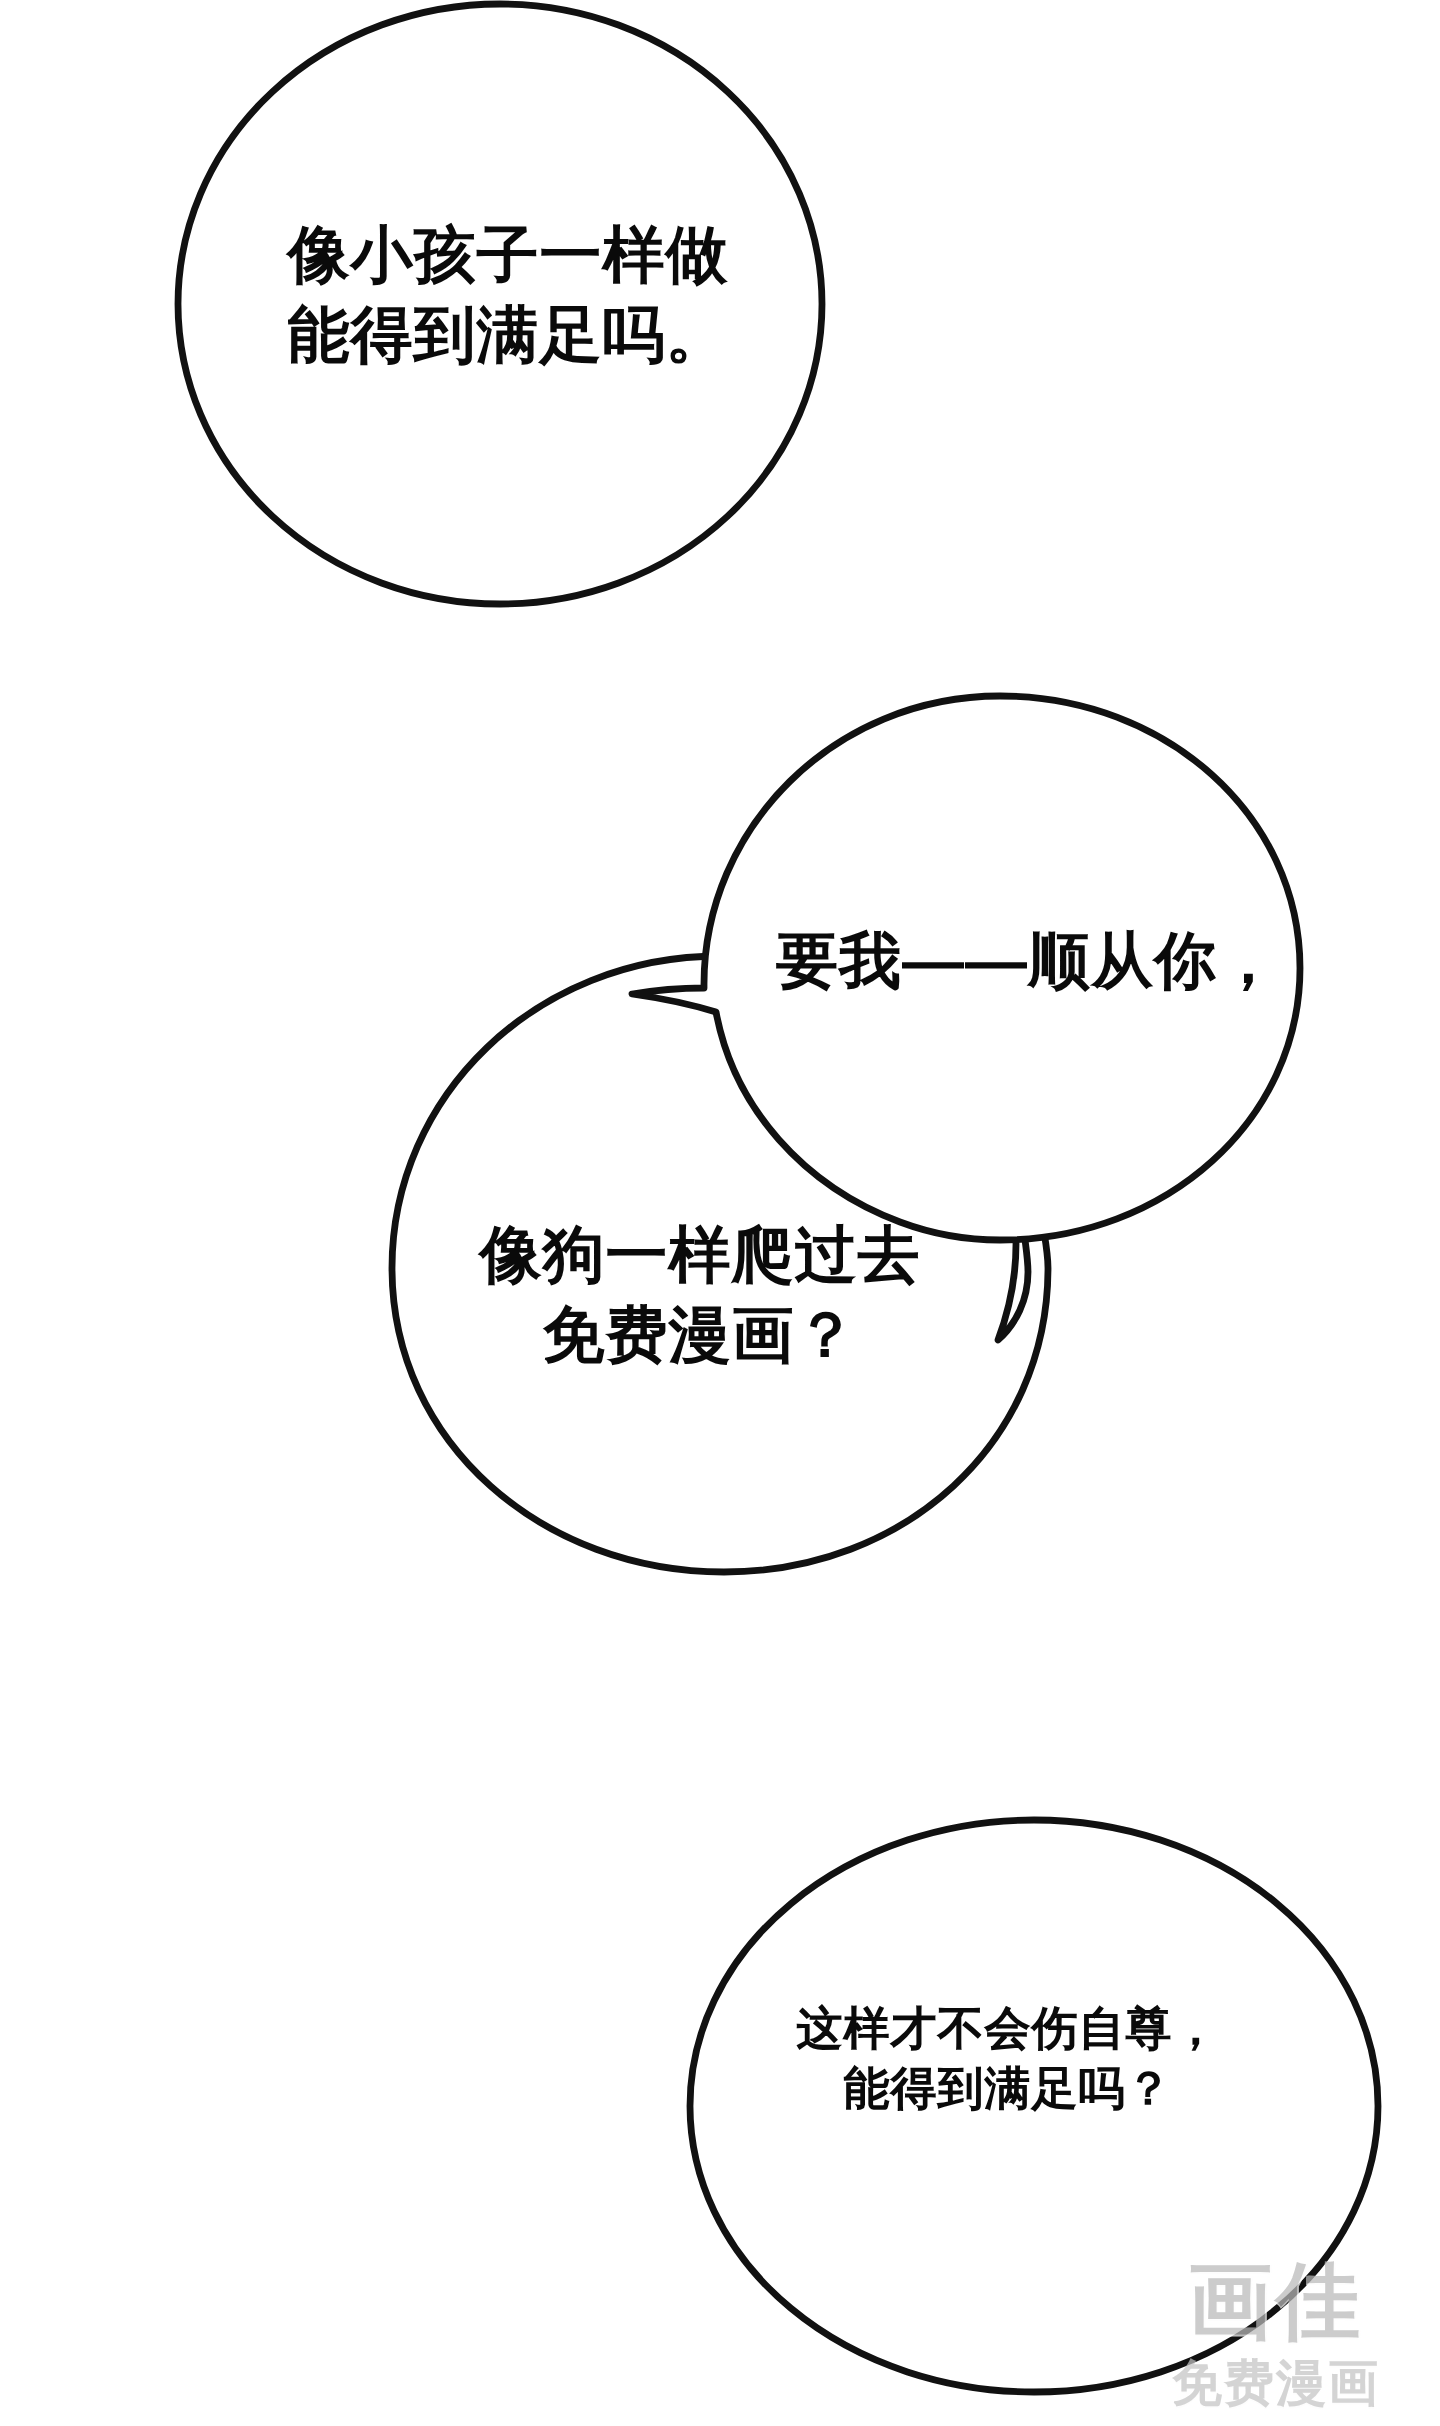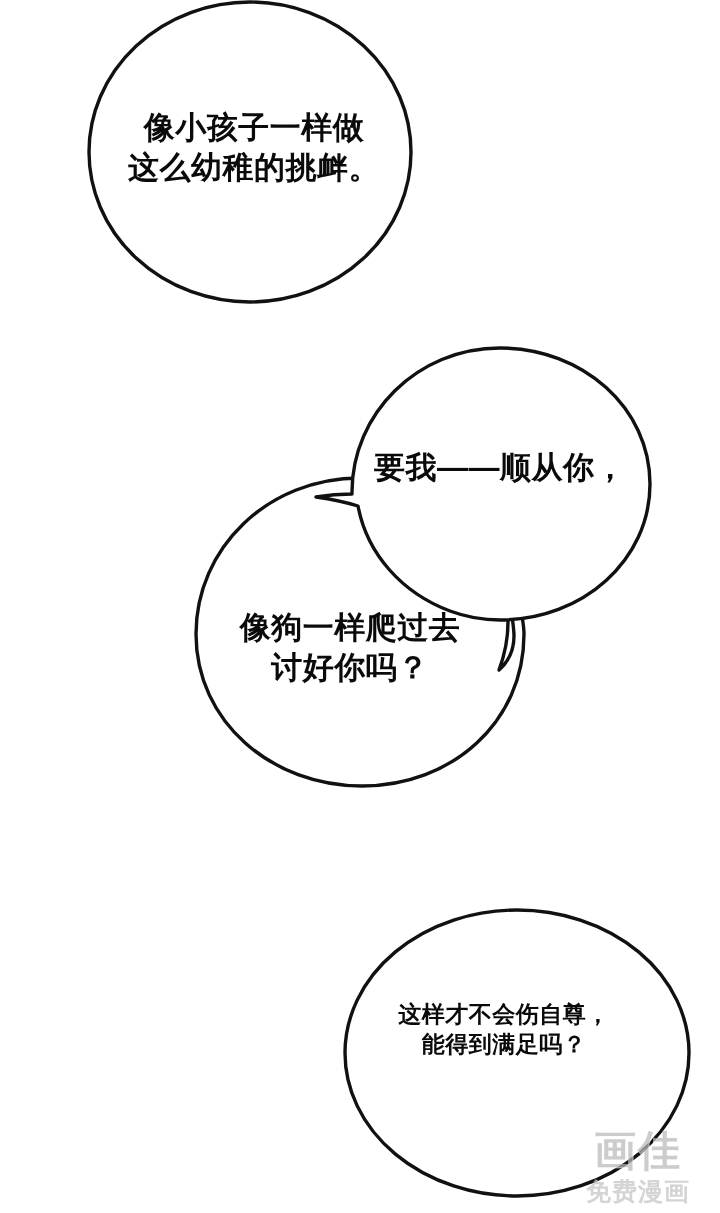--- a/index.html
+++ b/index.html
@@ -35,24 +35,24 @@
     font-family: "Liberation Sans", "DejaVu Sans", sans-serif;
   }
   #text-b1 {
     left: 108px;
     top: 108px;
     width: 292px;
     font-size: 31px;
   }
   #text-b2 {
     left: 360px;
-    top: 448px;
+    top: 461px;
     width: 280px;
     font-size: 31px;
-    text-align: center;
+    text-align: right;
   }
   #text-b3 {
     left: 205px;
     top: 608px;
     width: 290px;
     font-size: 31px;
   }
   #text-b4 {
     left: 348px;
     top: 1000px;
@@ -129,26 +129,26 @@
              C 330 499, 345 502, 358 506
              C 367 554, 402 593, 450 611
              C 466 617, 484 620, 500 620
              C 583 620, 650 560, 650 484
              C 650 408, 583 348, 500 348 Z" fill="#ffffff" stroke="#111111" stroke-width="3.4" stroke-linejoin="round"></path>
 
     <ellipse cx="517" cy="1053" rx="172" ry="143" fill="#ffffff" stroke="#111111" stroke-width="3.4"></ellipse>
   </svg>
 
   <div class="bubble-text" id="text-b1">像小孩子一样做
-这么幼稚的挑衅。</div>
+能得到满足吗。</div>
 
   <div class="bubble-text" id="text-b2">要我——顺从你，</div>
 
   <div class="bubble-text" id="text-b3">像狗一样爬过去
-讨好你吗？</div>
+免费漫画？</div>
 
   <div class="bubble-text" id="text-b4">这样才不会伤自尊，
 能得到满足吗？</div>
 
   <div id="watermark">
     <div id="wm-logo">画佳</div>
     <div id="wm-sub">免费漫画</div>
   </div>
 
 </div>

